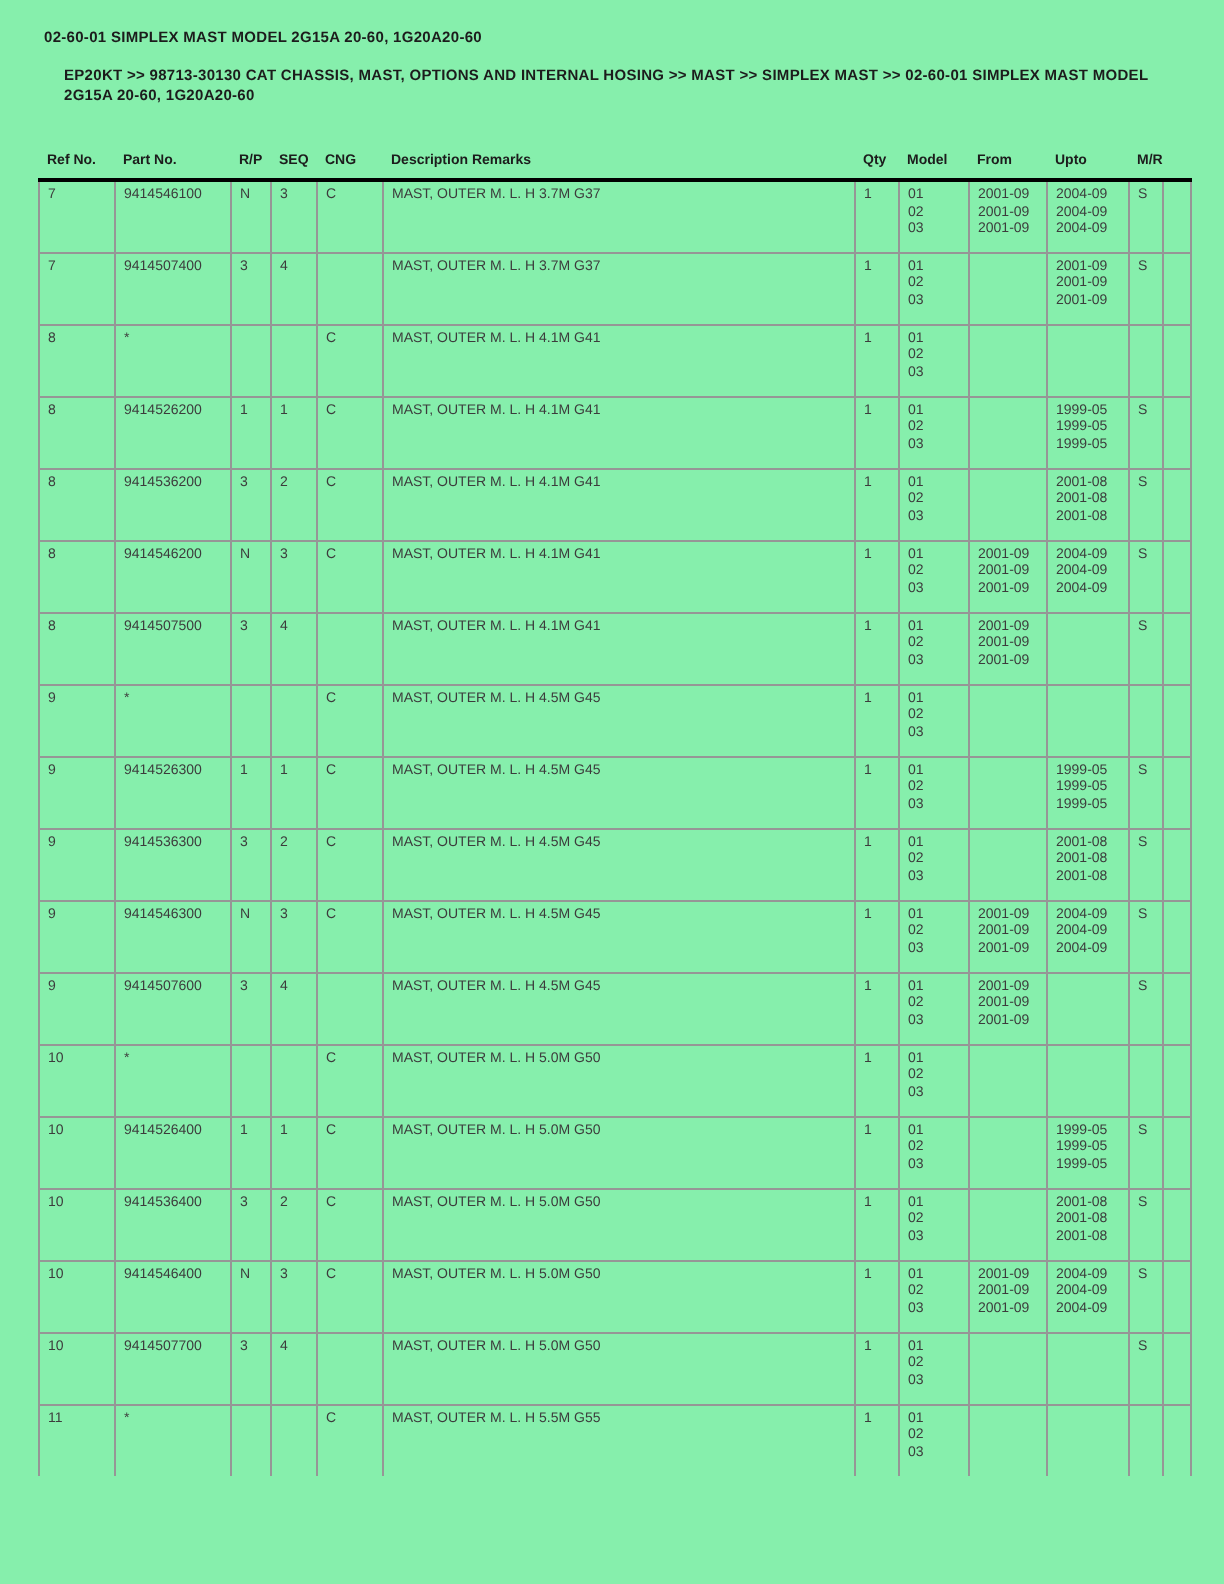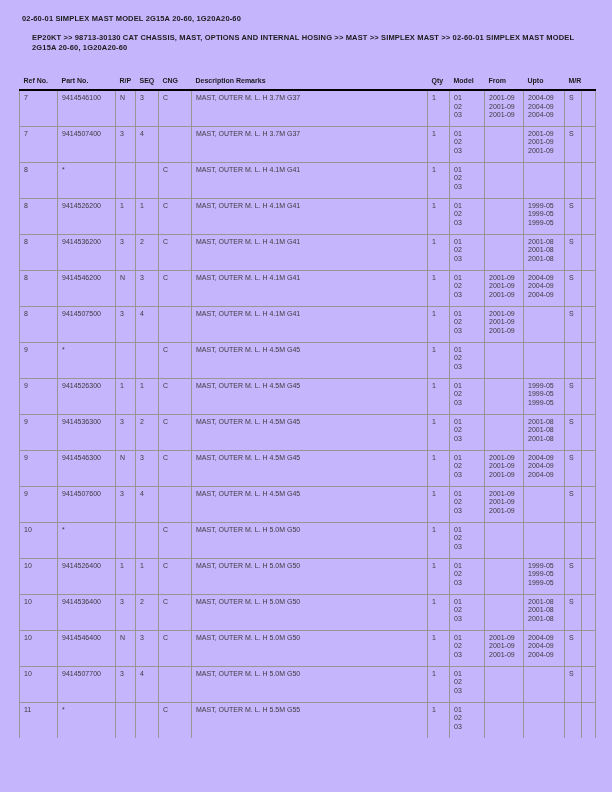--- a/index.html
+++ b/index.html
@@ -1,20 +1,20 @@
 <!DOCTYPE html>
 <html><head>
 <meta charset="utf-8">
 <style>
   html, body { margin: 0; padding: 0; background: #ffffff; }
   .page {
     position: relative;
     width: 612px;
     height: 792px;
-    background: #c4b5fd;
+    background: #86efac;
     overflow: hidden;
     font-family: "Liberation Sans", "DejaVu Sans", sans-serif;
     color: #333333;
     box-sizing: border-box;
   }
   .doc-title {
     padding: 14px 18px 0 22px;
     font-size: 7.5px;
     font-weight: bold;
     color: #1c1c1c;

